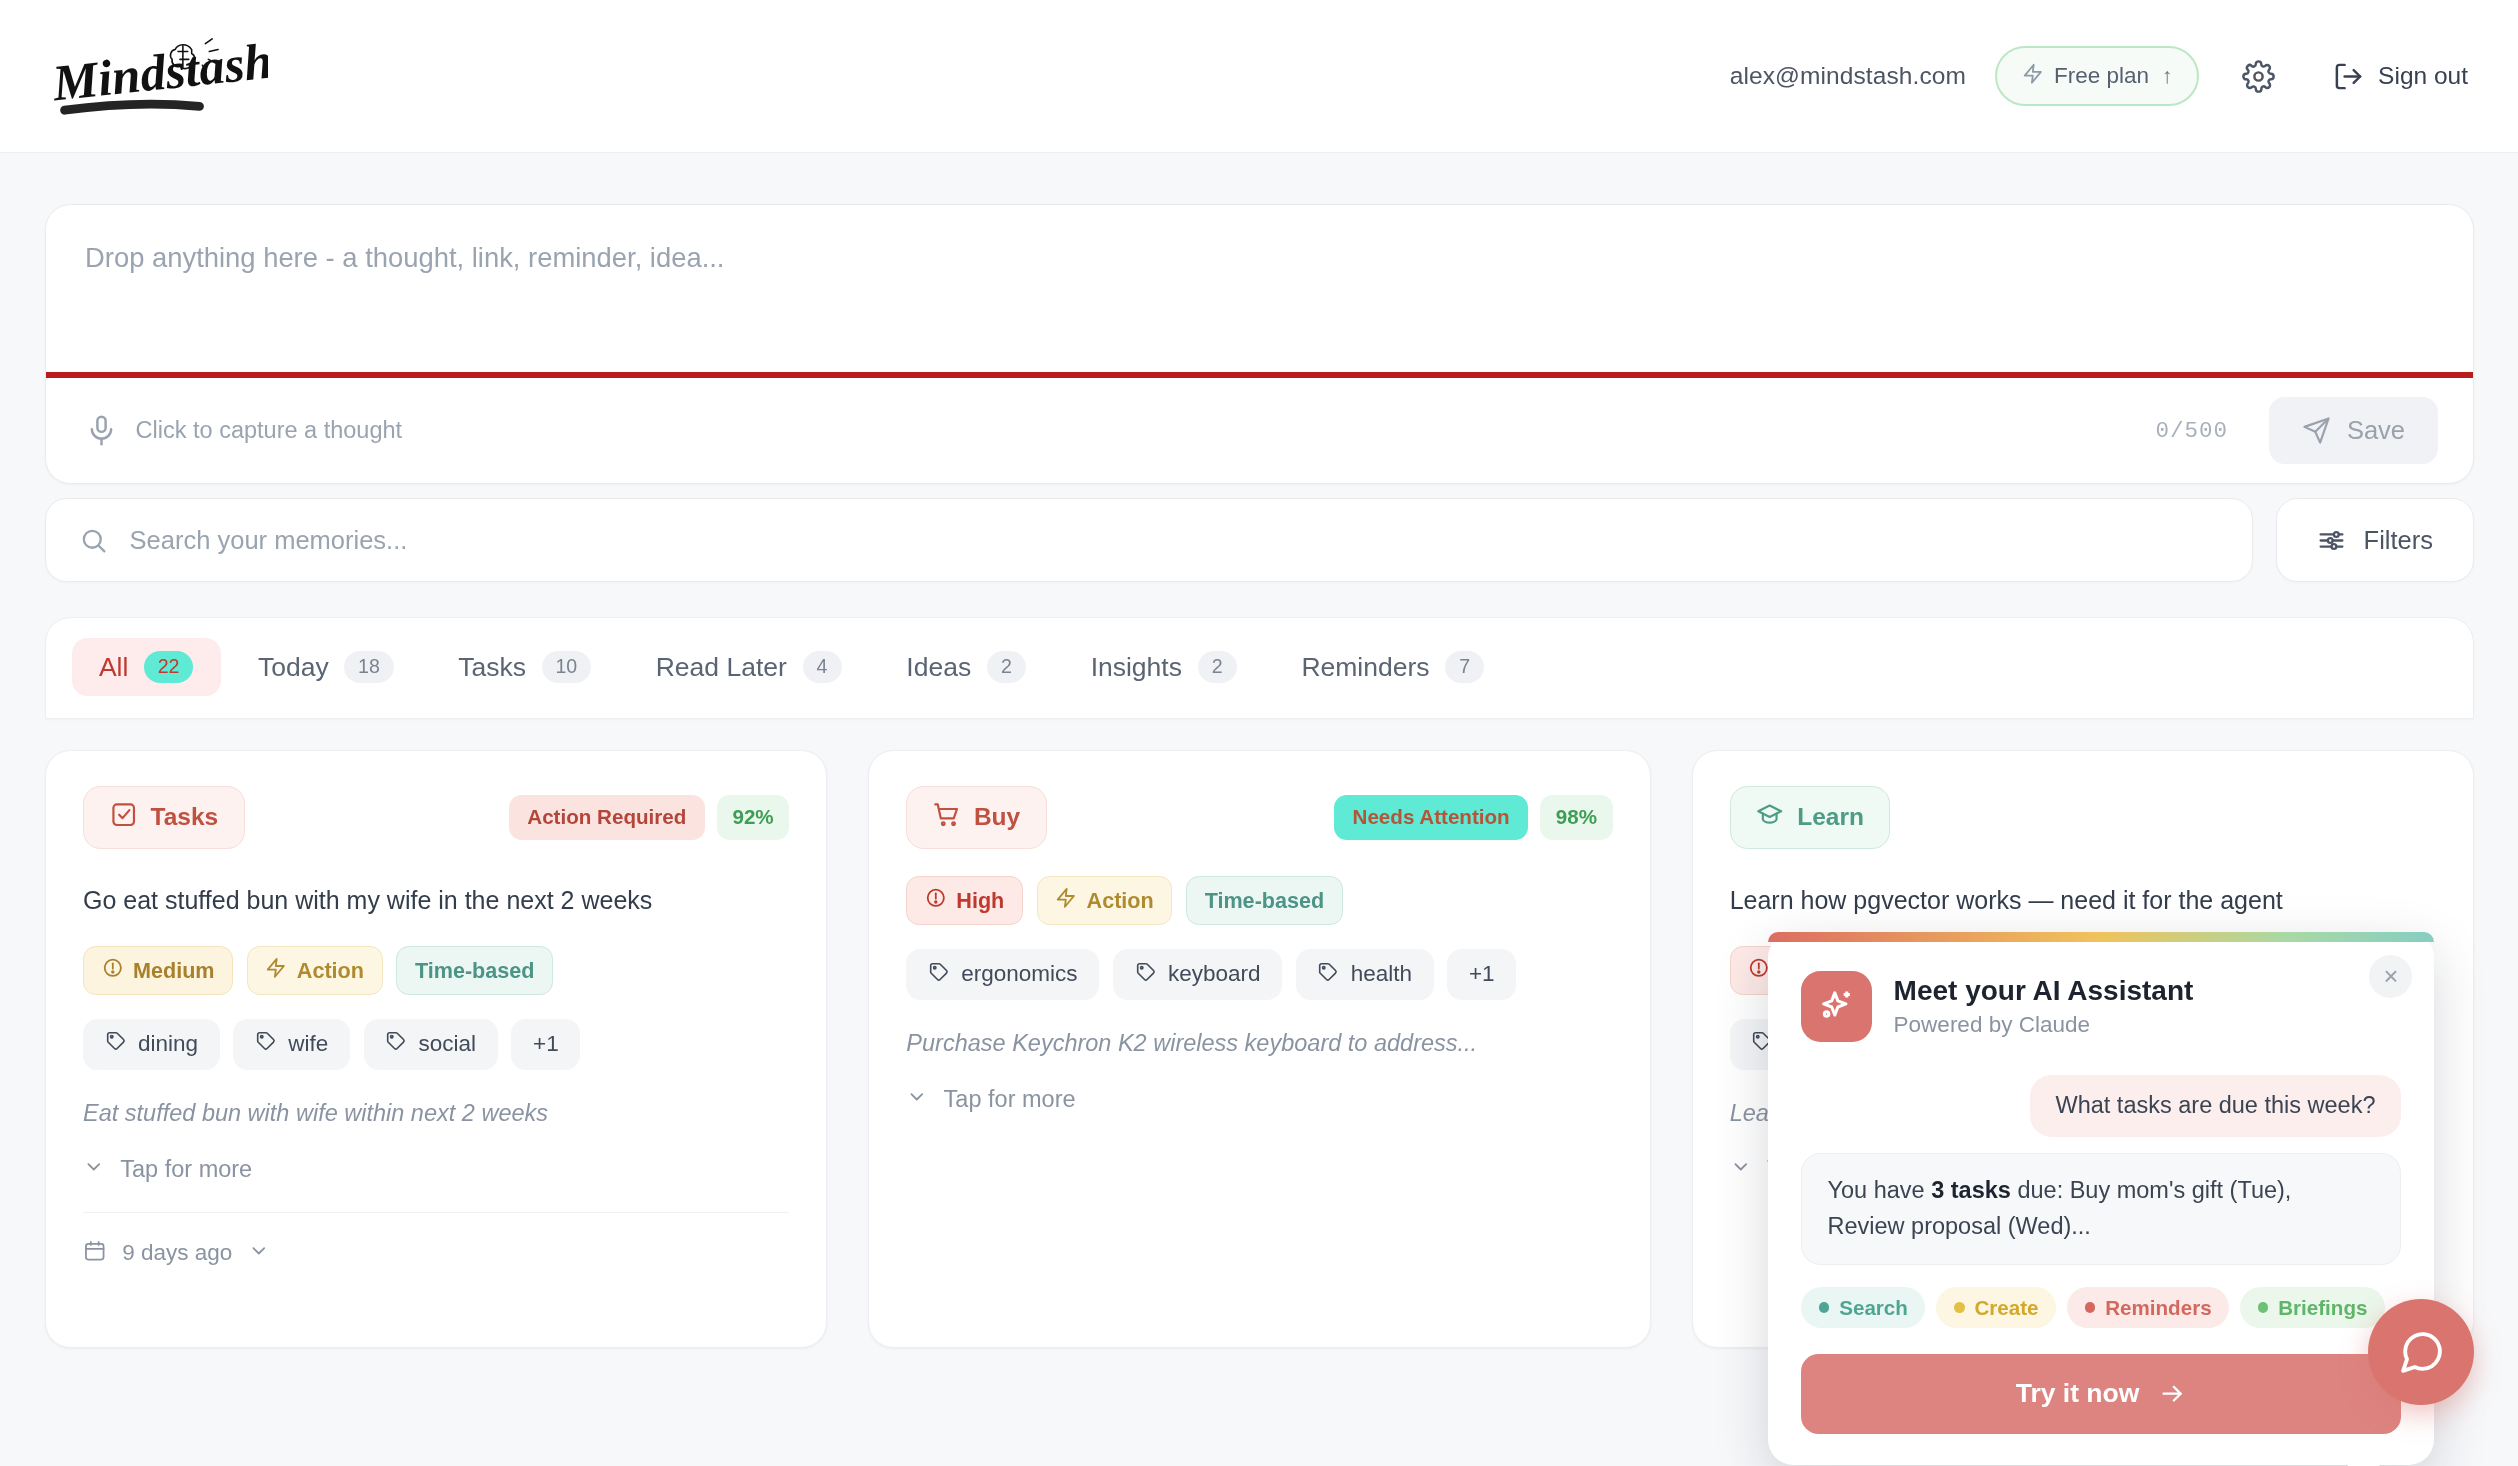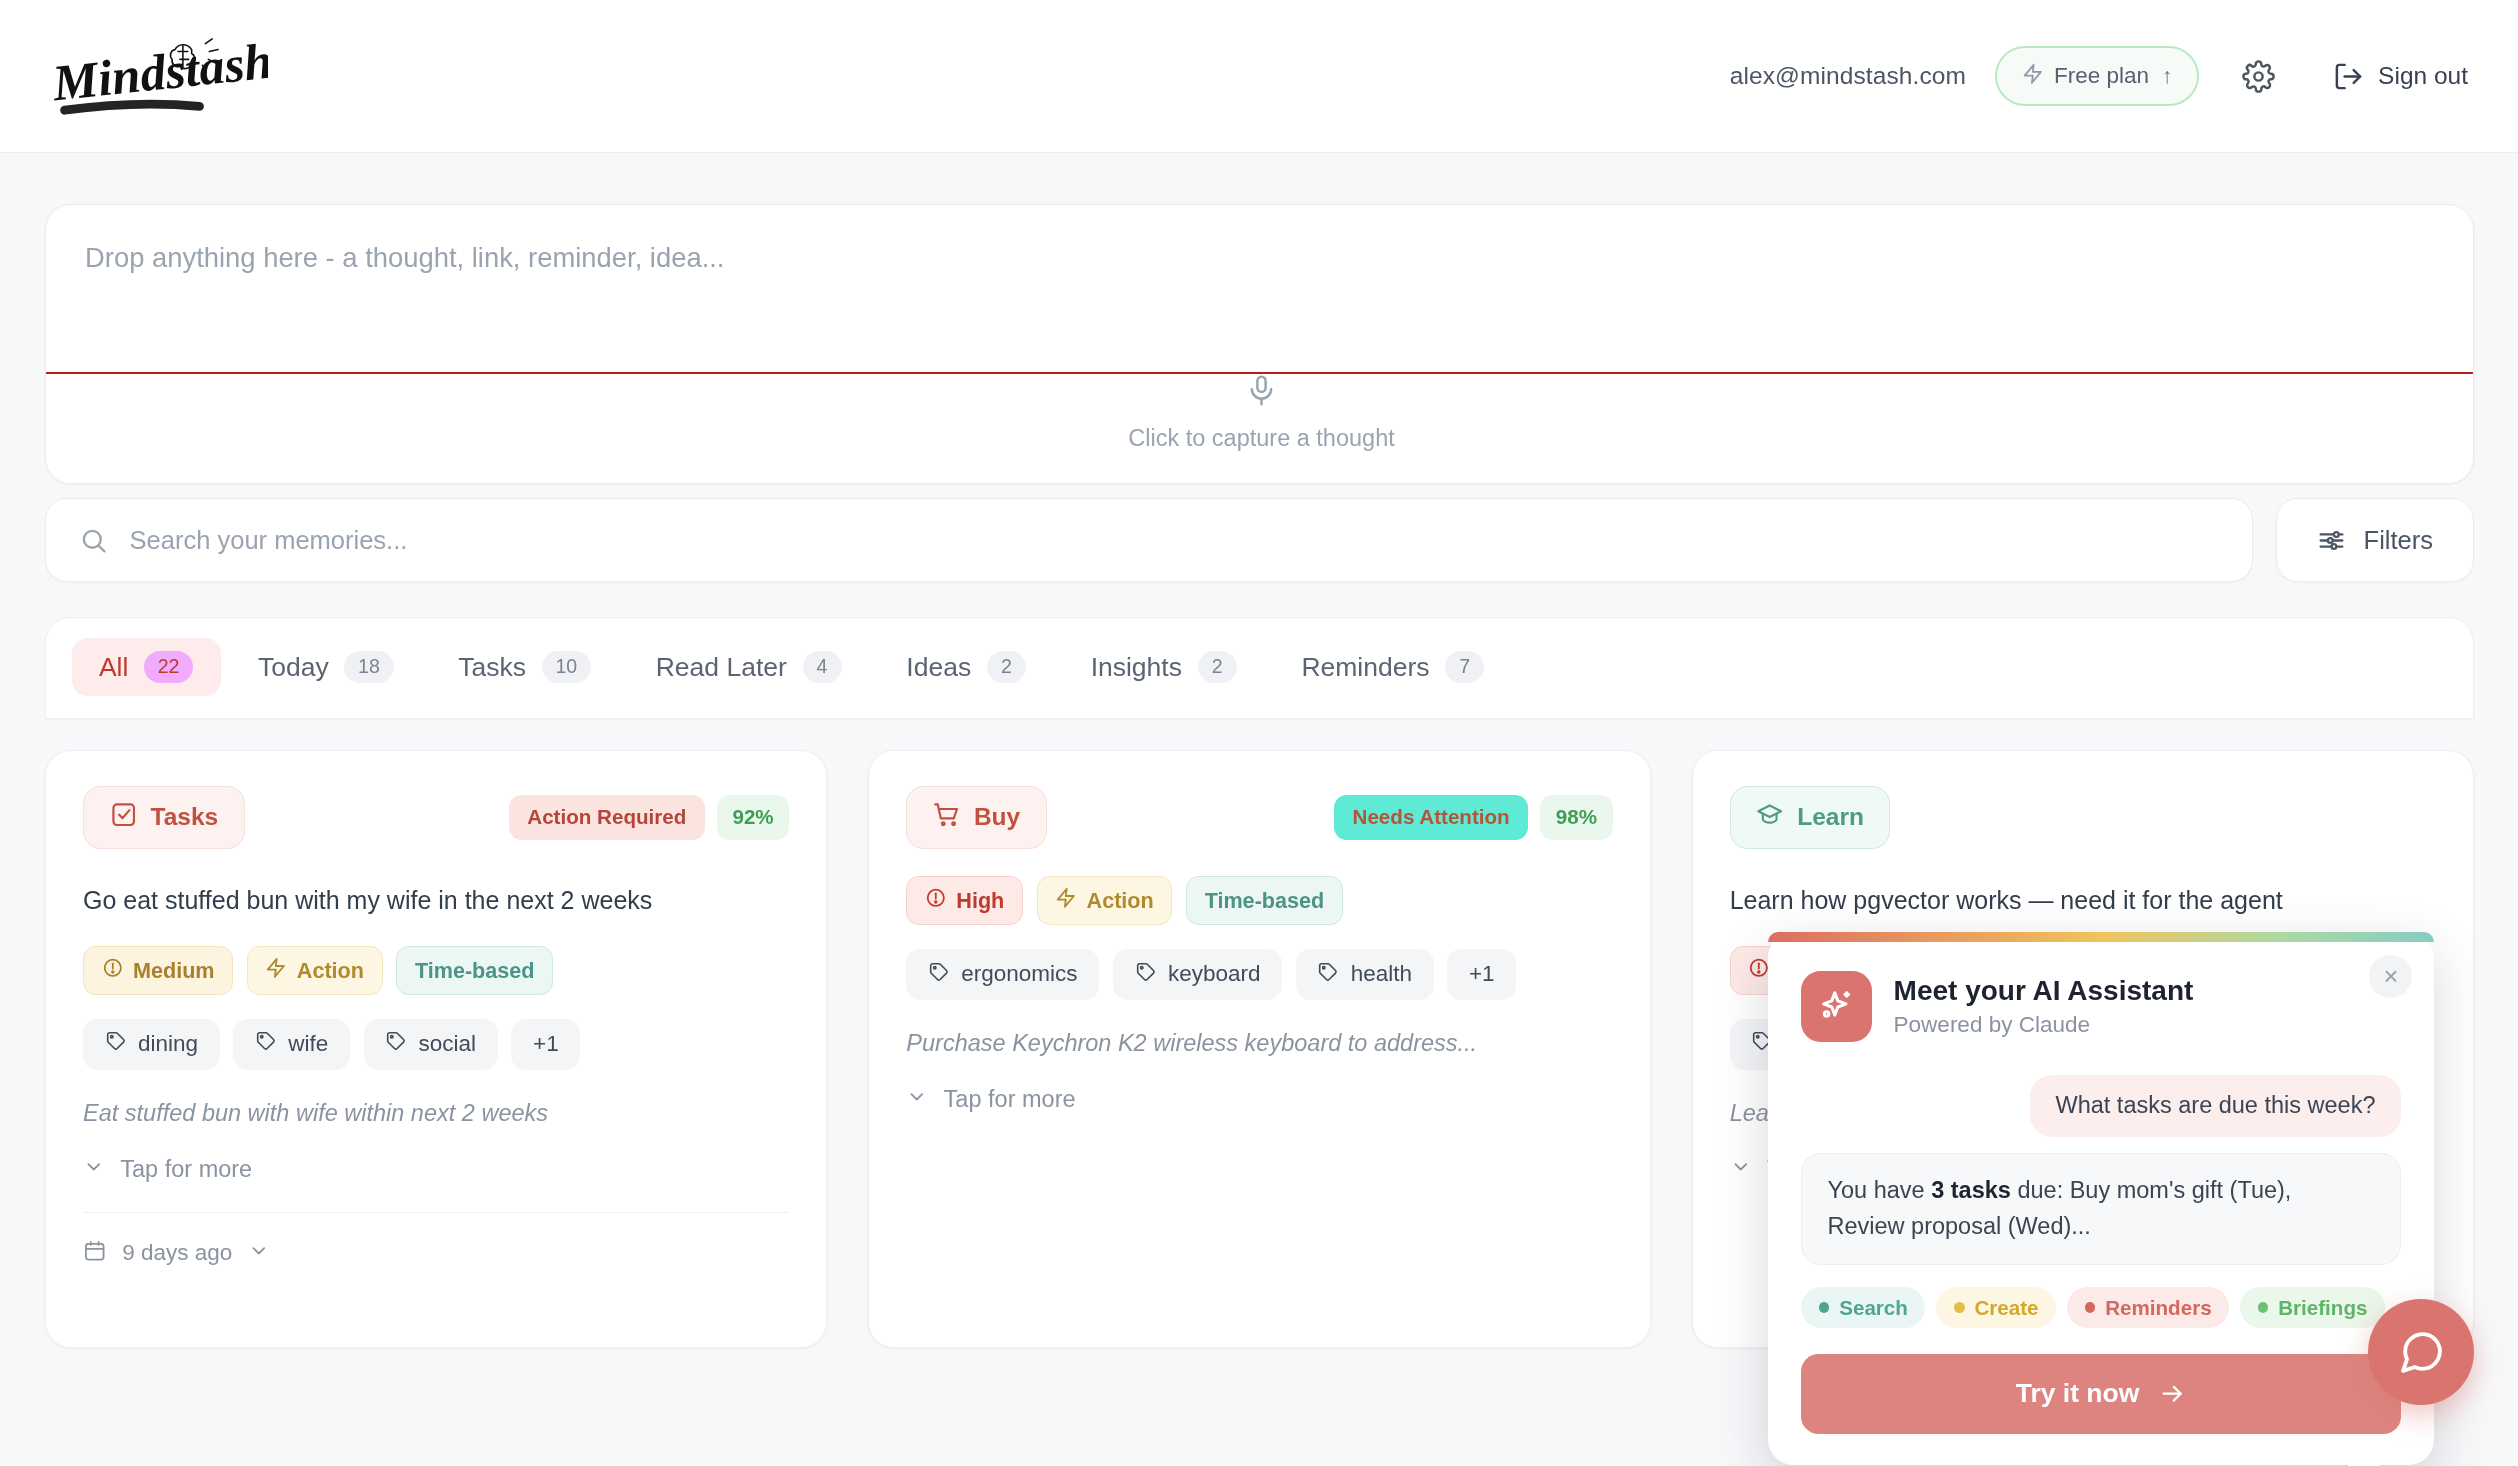--- a/index.html
+++ b/index.html
@@ -73,27 +73,26 @@
     box-shadow: 0 1px 2.9px rgba(16,24,40,0.04);
     overflow: hidden;
   }
   .capture-text {
     min-height: 167px;
     padding: 37px 39px 0 39px;
     font-size: 27.4px;
     color: #9aa3b0;
   }
   .capture-bar {
-    border-top: 2px solid #b91c1c;
+    border-top: 6px solid #b91c1c;
     height: 111px;
     display: flex;
     align-items: center;
     padding: 0 35px 0 39px;
     gap: 17.6px;
-    flex-direction: column;
   }
   .mic-icon { width: 33px; height: 33px; flex: 0 0 auto; }
   .capture-hint { font-size: 23.5px; color: #9aa3b0; }
   .capture-spacer { flex: 1 1 auto; }
   .char-count {
     font-family: "Liberation Mono", monospace;
     font-size: 22.5px;
     color: #a8b0bc;
     letter-spacing: 1px;
     margin-right: 23.5px;
@@ -166,21 +165,21 @@
     font-size: 19.6px;
     background: #f0f1f4;
     color: #7a8391;
     border-radius: 979px;
     padding: 5.9px 13.7px;
     line-height: 1;
     min-width: 39px;
     text-align: center;
   }
   .tab.active { background: #fdeceb; color: #c0392f; }
-  .tab.active .cnt { background: #f0abfc; color: #c0392f; }
+  .tab.active .cnt { background: #5eead4; color: #c0392f; }
 
   
   .cards {
     margin-top: 31px;
     display: grid;
     grid-template-columns: repeat(3, 1fr);
     gap: 41px;
   }
   .mcard {
     background: #fff;

